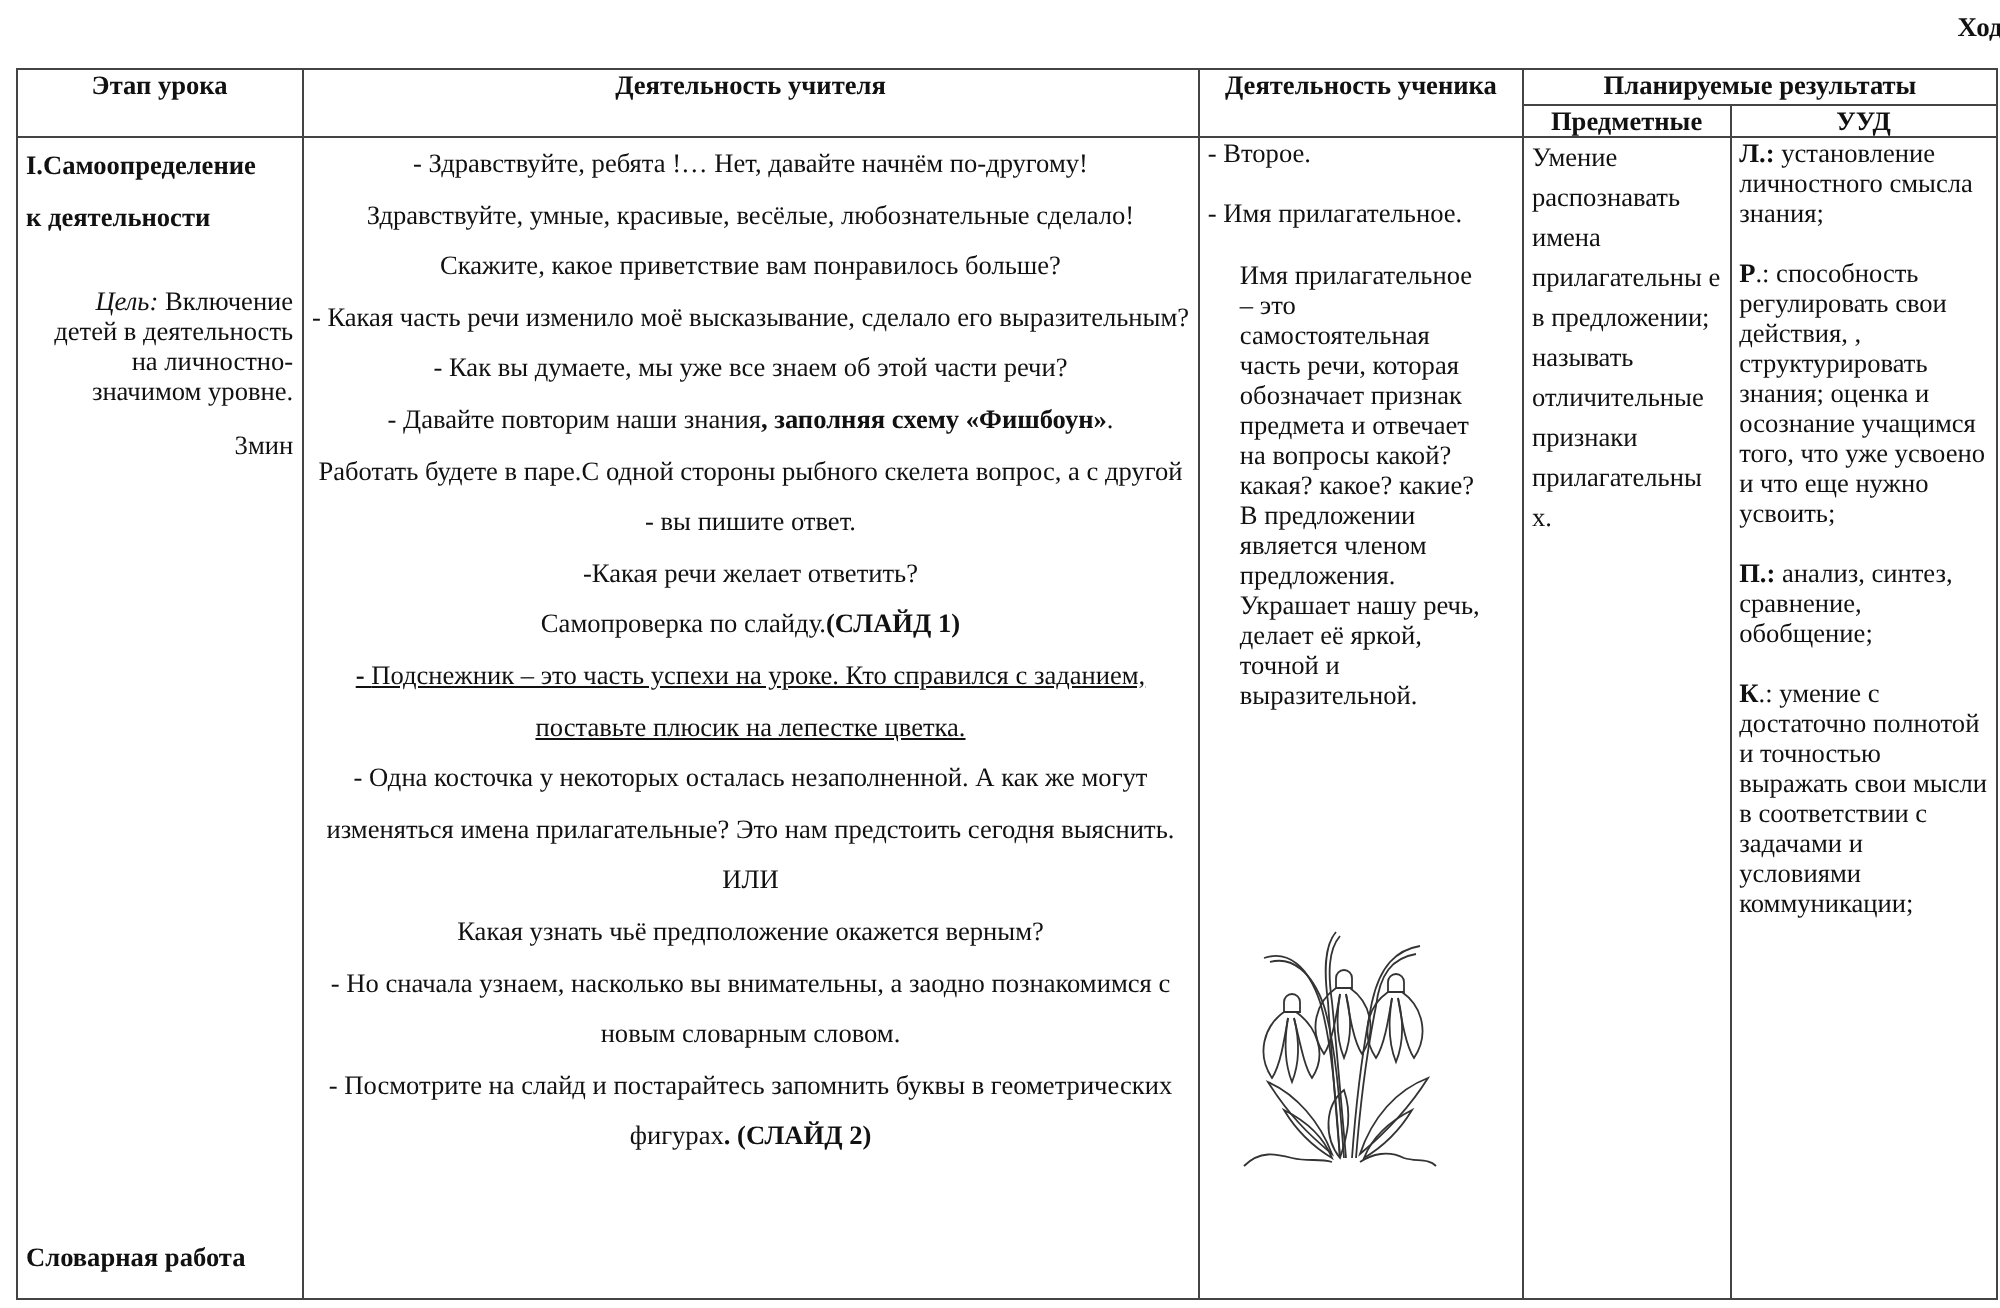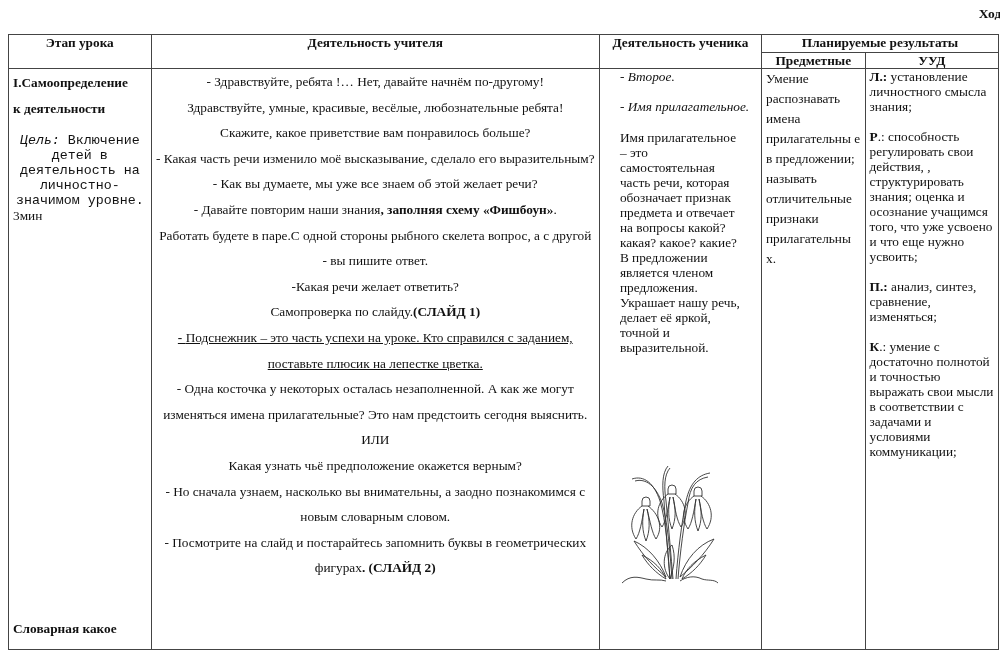--- a/index.html
+++ b/index.html
@@ -24,34 +24,34 @@
   .hdr-row1 th { height: 17px; padding-top: 2px; }
   .hdr-row2 th { height: 14px; }
   .col-stage { width: 139px; }
   .col-teacher { width: 437px; }
   .col-student { width: 158px; }
   .col-subject { width: 101px; }
   .col-uud { width: 130px; }
 
   .stage-cell { position: relative; height: 580px; }
   .stage-title { font-weight: bold; line-height: 25.5px; padding-top: 1px; }
-  .stage-goal { text-align: center; line-height: 15px; margin-top: 12px; font-family: Liberation Mono, monospace; }
+  .stage-goal { text-align: right; line-height: 15px; margin-top: 22px; }
   .stage-goal i { font-style: italic; }
-  .stage-time { text-align: left; margin-top: 0; }
+  .stage-time { text-align: right; margin-top: 12px; }
   .stage-bottom {
     position: absolute; left: 4px; bottom: 12px; font-weight: bold;
   }
 
   .teacher-cell { line-height: 25.6px; padding-top: 1px; }
   .teacher-cell p { margin: 0; text-align: center; }
   .b { font-weight: bold; font-family: Liberation Serif, serif; }
   .u { text-decoration: underline; }
 
   .student-cell { line-height: 15px; padding-top: 50px; position: relative; }
-  .student-cell p { margin: 0 0 15px 16px; font-style: italic; }
+  .student-cell p { margin: 0 0 15px 0; }
   .student-def { margin: 16px; }
   .flower {
     position: absolute; left: 14px; top: 392px; width: 110px; height: 130px;
   }
 
   .subject-cell { line-height: 20px; padding-top: 23px; }
   .uud-cell { line-height: 15px; padding-top: 1px; }
   .uud-cell p { margin: 0 0 15px 0; }
 </style>
 </head>
@@ -79,29 +79,29 @@
     <th>УУД</th>
   </tr>
   <tr>
     <td class="stage-cell">
       <div class="stage-title">
         <div>I.Самоопределение</div>
         <div>к деятельности</div>
       </div>
       <div class="stage-goal"><i>Цель:</i><span> Включение детей в деятельность на личностно-значимом уровне.</span></div>
       <div class="stage-time">3мин</div>
-      <div class="stage-bottom">Словарная какое</div>
+      <div class="stage-bottom">Словарная работа</div>
     </td>
 
     <td class="teacher-cell">
       <p>- Здравствуйте, ребята !… Нет, давайте начнём по-другому!</p>
-      <p>Здравствуйте, умные, красивые, весёлые, любознательные ребята!</p>
+      <p>Здравствуйте, умные, красивые, весёлые, любознательные сделало!</p>
       <p>Скажите, какое приветствие вам понравилось больше?</p>
       <p>- Какая часть речи изменило моё высказывание, сделало его выразительным?</p>
-      <p>- Как вы думаете, мы уже все знаем об этой желает речи?</p>
+      <p>- Как вы думаете, мы уже все знаем об этой части речи?</p>
       <p><span>- Давайте повторим наши знания</span><span class="b">, заполняя схему «Фишбоун»</span><span>.</span></p>
       <p>Работать будете в паре.С одной стороны рыбного скелета вопрос, а с другой - вы пишите ответ.</p>
       <p>-Какая речи желает ответить?</p>
       <p><span>Самопроверка по слайду.</span><span class="b">(СЛАЙД 1)</span></p>
       <p class="u"><span class="b">- </span><span>Подснежник – это часть успехи на уроке. Кто справился с заданием, поставьте плюсик на лепестке цветка.</span></p>
       <p>- Одна косточка у некоторых осталась незаполненной. А как же могут изменяться имена прилагательные?  Это нам предстоить сегодня выяснить.</p>
       <p>ИЛИ</p>
       <p>Какая узнать чьё предположение окажется верным?</p>
       <p>- Но сначала узнаем, насколько вы внимательны, а заодно познакомимся с новым словарным словом.</p>
       <p><span>- Посмотрите на слайд и постарайтесь запомнить буквы в геометрических фигурах</span><span class="b">. (СЛАЙД 2)</span></p>
@@ -144,18 +144,18 @@
         <path d="M8 122 C16 114, 24 116, 32 118 C40 120, 46 118, 52 120"></path>
         <path d="M66 120 C72 116, 80 114, 88 118 C94 120, 100 118, 104 122"></path>
       </svg>
     </td>
 
     <td class="subject-cell">Умение распознавать имена прилагательны е в предложении; называть отличительные признаки прилагательны х.</td>
 
     <td class="uud-cell">
       <p><b>Л.:</b><span> установление личностного смысла знания;</span></p>
       <p><b>Р</b><span>.: способность регулировать свои действия, , структурировать знания; оценка и осознание учащимся того, что уже усвоено и что еще нужно усвоить;</span></p>
-      <p><b>П.:</b><span> анализ, синтез, сравнение, изменяться;</span></p>
+      <p><b>П.:</b><span> анализ, синтез, сравнение, обобщение;</span></p>
       <p><b>К</b><span>.: умение с достаточно полнотой и точностью выражать свои мысли в соответствии с задачами и условиями коммуникации;</span></p>
     </td>
   </tr>
 </tbody>
   </table>
 
 </body></html>

